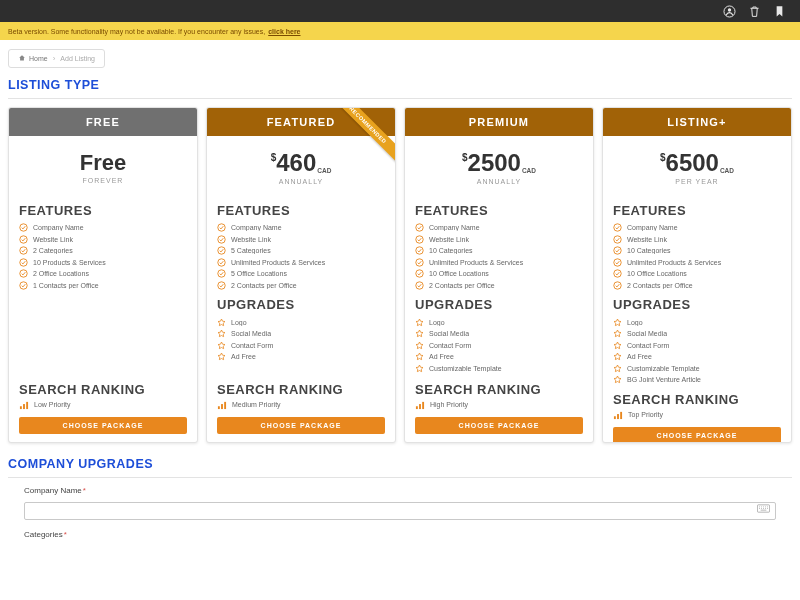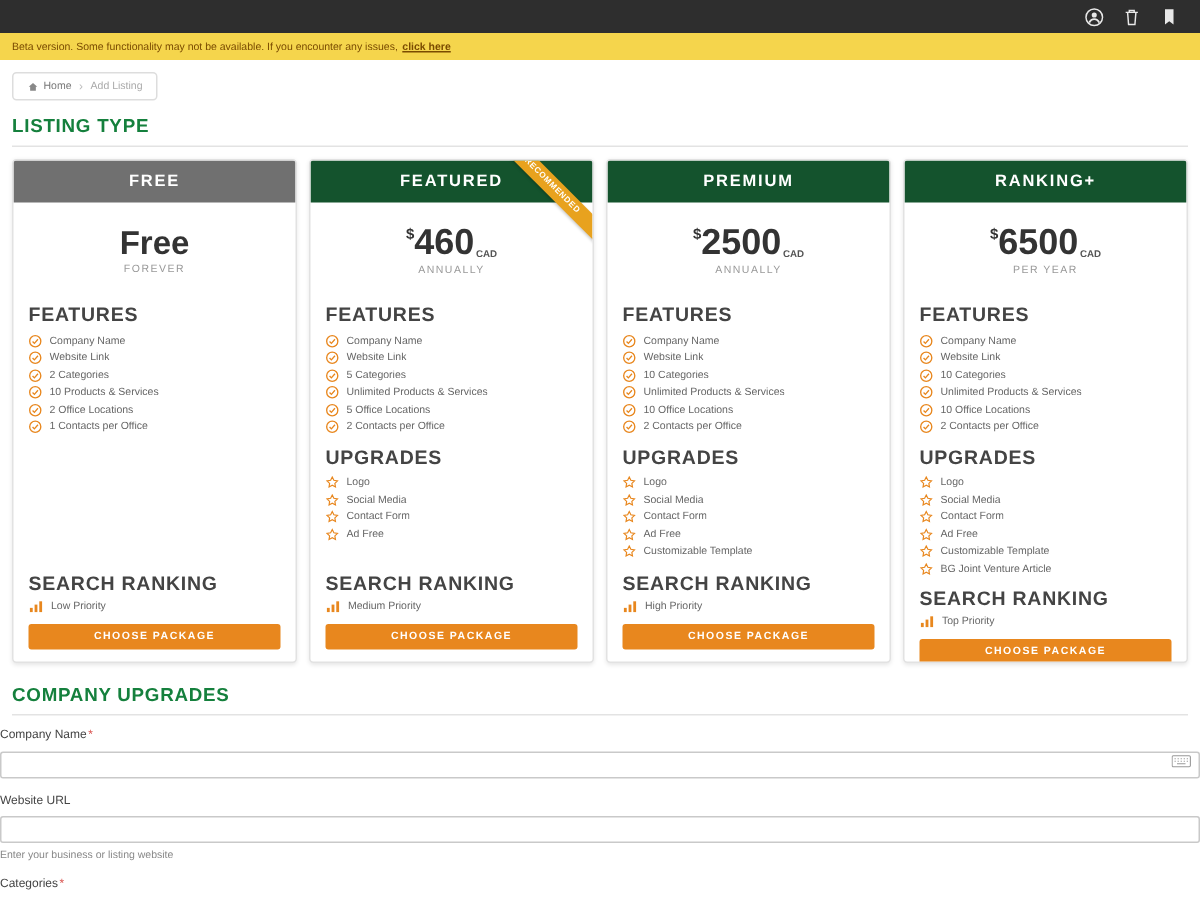--- a/index.html
+++ b/index.html
@@ -33,35 +33,35 @@
     display:inline-flex; align-items:center; gap:5px;
     border:1px solid #ddd; border-radius:3px;
     padding:4px 9px; font-size:7px; color:#999; background:#fff;
   }
   .breadcrumb .bc-home { display:inline-flex; align-items:center; gap:3px; color:#777; cursor:pointer; }
   .breadcrumb .bc-sep { color:#bbb; font-size:8px; }
   .breadcrumb .bc-current { color:#aaa; }
 
   
   .section-title {
-    margin:6px 8px 0; font-size:12.5px; font-weight:bold; color:#15803d;
+    margin:6px 8px 0; font-size:12.5px; font-weight:bold; color:#1d4ed8;
     letter-spacing:.5px; padding-bottom:6px; border-bottom:1px solid #e3e3e3;
   }
 
   
   .cards { display:flex; gap:8px; padding:8px; }
   .card {
     flex:1; min-width:0; height:336px;
     border:1px solid #e2e2e2; border-radius:3px; background:#fff;
     box-shadow:0 1px 3px rgba(0,0,0,.10);
     display:flex; flex-direction:column;
     position:relative; overflow:hidden;
   }
   .card-header {
-    height:28px; background:#14532d; color:#fff; flex:0 0 28px;
+    height:28px; background:#a16207; color:#fff; flex:0 0 28px;
     display:flex; align-items:center; justify-content:center;
     font-size:11px; font-weight:bold; letter-spacing:1.2px;
   }
   .card.free .card-header { background:#707070; }
   .price {
     height:58px; flex:0 0 58px;
     display:flex; flex-direction:column; align-items:center; justify-content:center;
     padding-top:6px;
   }
   .price-main { font-size:24px; font-weight:bold; color:#333; line-height:1; }
@@ -88,21 +88,21 @@
 
   
   .ribbon-wrap { position:absolute; top:0; right:0; width:66px; height:66px; overflow:hidden; pointer-events:none; }
   .ribbon {
     position:absolute; top:11px; right:-26px; transform:rotate(45deg);
     background:#E8A21E; color:#fff; font-size:5.5px; font-weight:bold;
     letter-spacing:.5px; padding:3px 28px; box-shadow:0 1px 2px rgba(0,0,0,.2);
   }
 
   
-  .form-area { padding:0 0; }
+  .form-area { padding:0 24px; }
   .field { margin:8px 0 10px; }
   .field-label { font-size:8px; color:#444; display:block; margin-bottom:5px; }
   .req { color:#d9534f; margin-left:1px; }
   .input-wrap { position:relative; }
   .text-input {
     width:100%; height:18px; border:1px solid #c9c9c9; border-radius:2px;
     font-family:"Liberation Sans", sans-serif; font-size:8px; color:#333;
     padding:0 22px 0 6px; outline:none; background:#fff;
   }
   .input-icon { position:absolute; right:6px; top:4px; width:13px; height:9px; }
@@ -466,21 +466,21 @@
               <rect x="11.5" y="3" width="3" height="11.5" fill="#E8871E"></rect>
             </svg>
           <span class="rk-text">High Priority</span>
         </div>
         <div class="choose-btn">CHOOSE PACKAGE</div>
       </div>
     </div>
   </div>
 
   <div class="card">
-    <div class="card-header">RANKING+</div>
+    <div class="card-header">LISTING+</div>
     <div class="price">
       <div class="price-main"><sup class="sym">$</sup><span>6500</span><span class="cur">CAD</span></div>
       <div class="price-period">PER YEAR</div>
     </div>
     <div class="card-body">
       <div class="group-label">FEATURES</div>
       <div>
           <div class="feat-row">
             <span class="fi">
               <svg viewBox="0 0 16 16">
@@ -614,26 +614,19 @@
       <input class="text-input" type="text" value="" style="">
       <span class="input-icon">
         <svg viewBox="0 0 16 10">
             <rect x="0.5" y="0.5" width="15" height="9" rx="1" fill="none" stroke="#999" stroke-width="0.9"></rect>
             <path d="M2.5 3h1M5 3h1M7.5 3h1M10 3h1M12.5 3h1M2.5 5h1M5 5h1M7.5 5h1M10 5h1M12.5 5h1M4.5 7h7" stroke="#999" stroke-width="0.9"></path>
           </svg>
       </span>
     </div>
   </div>
 
-  <div class="field">
-    <label class="field-label">Website URL</label>
-    <div class="input-wrap">
-      <input class="text-input" type="text" value="" style="">
-    </div>
-    <div class="helper">Enter your business or listing website</div>
-  </div>
 
   <div class="field">
     <label class="field-label"><span>Categories</span><span class="req">*</span></label>
 
   </div>
 
 </div>
 
 </body></html>

